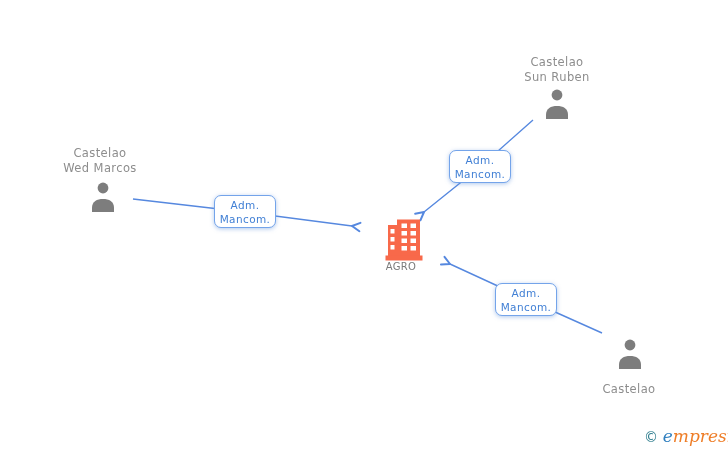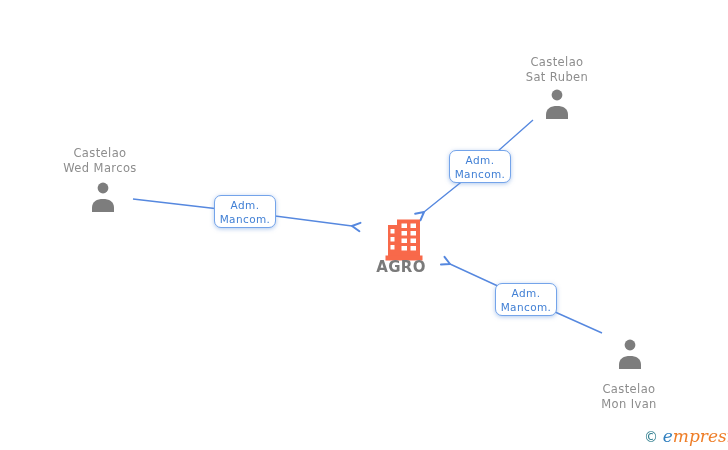--- a/index.html
+++ b/index.html
@@ -20,23 +20,23 @@
     line-height: 15px;
     color: #8d8d8d;
     letter-spacing: 0.4px;
     cursor: default;
     margin-top: 8px;
   }
   .company-label {
     position: absolute;
     width: 160px;
     text-align: center;
-    font-size: 15px;
+    font-size: 10px;
     line-height: 14.5px;
-    font-weight: bold;
+    font-weight: normal;
     color: #7a7a7a;
     letter-spacing: 0.3px;
     cursor: default;
   }
   .person-node, .company-node { position: absolute; cursor: pointer; }
   .rel-box {
     position: absolute;
     width: 62px;
     height: 33px;
     box-sizing: border-box;
@@ -88,34 +88,33 @@
     <div>Castelao</div>
     <div>Wed Marcos</div>
   </div>
   <svg class="person-node" style="left:89px; top:181px;" width="28" height="31" viewBox="0 0 28 31">
     <circle cx="14" cy="7" r="5.4" fill="#7d7d7d"></circle>
     <path d="M3,31 L3,26.5 C3,20.5 8,18 14,18 C20,18 25,20.5 25,26.5 L25,31 Z" fill="#7d7d7d"></path>
   </svg>
 
   <div class="node-label" style="left:487px; top:47px;">
     <div>Castelao</div>
-    <div>Sat Ruben</div>
+    <div>Sun Ruben</div>
   </div>
   <svg class="person-node" style="left:543px; top:88px;" width="28" height="31" viewBox="0 0 28 31">
     <circle cx="14" cy="7" r="5.4" fill="#7d7d7d"></circle>
     <path d="M3,31 L3,26.5 C3,20.5 8,18 14,18 C20,18 25,20.5 25,26.5 L25,31 Z" fill="#7d7d7d"></path>
   </svg>
 
   <svg class="person-node" style="left:616px; top:338px;" width="28" height="31" viewBox="0 0 28 31">
     <circle cx="14" cy="7" r="5.4" fill="#7d7d7d"></circle>
     <path d="M3,31 L3,26.5 C3,20.5 8,18 14,18 C20,18 25,20.5 25,26.5 L25,31 Z" fill="#7d7d7d"></path>
   </svg>
   <div class="node-label" style="left:559px; top:374px;">
     <div>Castelao</div>
-    <div>Mon Ivan</div>
   </div>
 
   <svg class="company-node" style="left:384px; top:219px;" width="40" height="42" viewBox="0 0 40 42">
     <rect x="13" y="0.5" width="23" height="37" fill="#f8694a"></rect>
     <rect x="4" y="6" width="9" height="31.5" fill="#f8694a"></rect>
     <rect x="1.5" y="36.5" width="37" height="5" fill="#f8694a"></rect>
     <g fill="#ffffff">
       <rect x="17.5" y="4.5" width="5.5" height="4.5"></rect>
       <rect x="26.5" y="4.5" width="5.5" height="4.5"></rect>
       <rect x="17.5" y="12" width="5.5" height="4.5"></rect>

